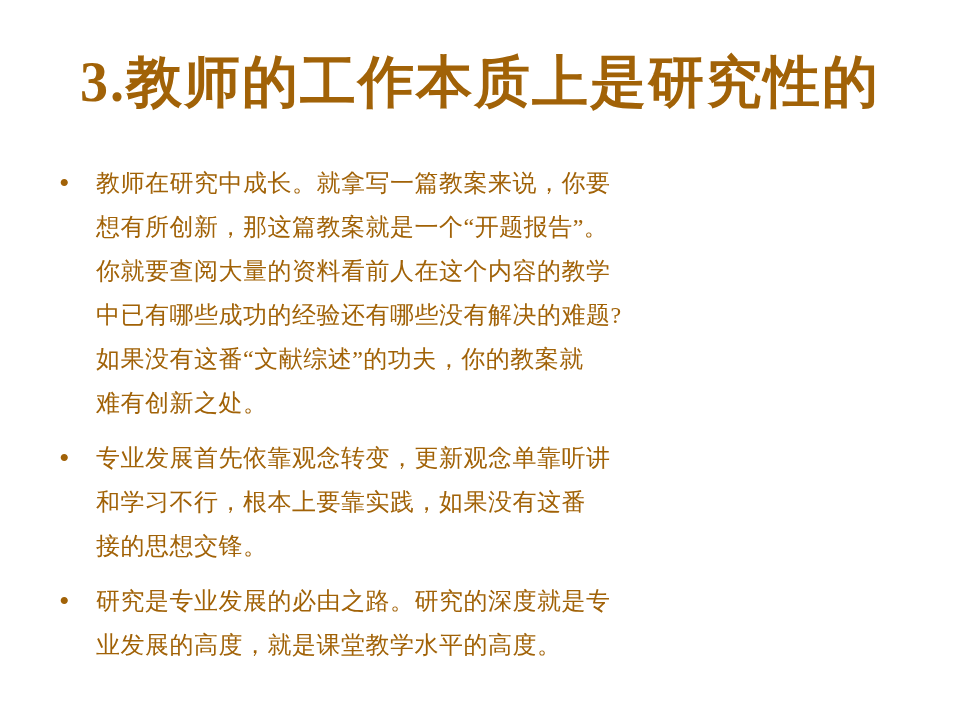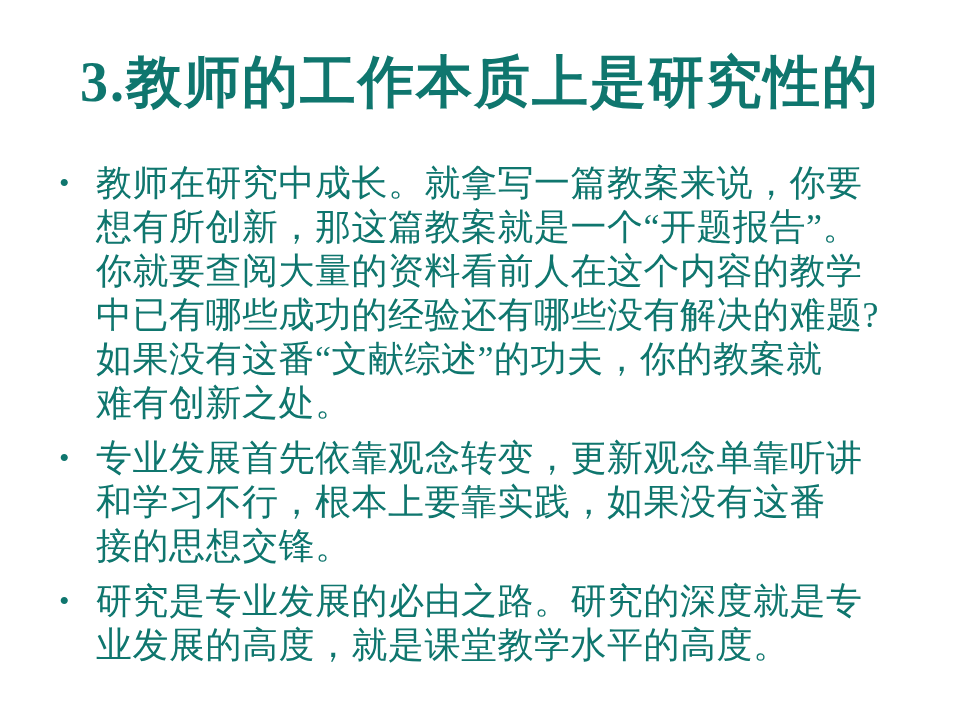--- a/index.html
+++ b/index.html
@@ -8,21 +8,21 @@
     background: #888;
   }
   .slide {
     position: relative;
     width: 960px;
     height: 720px;
     margin: 0 auto;
     background: #ffffff;
     overflow: hidden;
     font-family: "Liberation Serif", "DejaVu Serif", serif;
-    color: #0f766e;
+    color: #a16207;
   }
   .slide-title {
     margin: 48px 34px 0 34px;
     text-align: center;
     font-size: 56px;
     line-height: 68px;
     font-weight: bold;
     letter-spacing: 2px;
     white-space: nowrap;
   }
@@ -37,21 +37,21 @@
   .bullet {
     flex: none;
     width: 37px;
     font-size: 30px;
     line-height: 44px;
     text-align: left;
     padding-left: 1px;
   }
   .item-text {
     flex: 1;
-    font-size: 36px;
+    font-size: 24px;
     line-height: 44px;
     white-space: pre-line;
     letter-spacing: 0.5px;
   }
 </style>
 </head>
 <body>
 
 <div class="slide">
   <h1 class="slide-title">3.教师的工作本质上是研究性的</h1>

